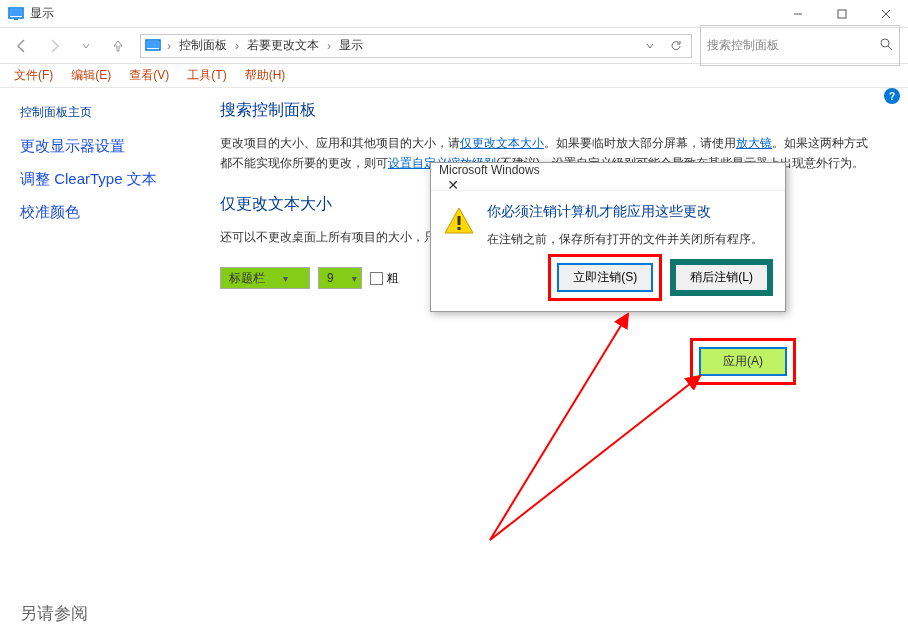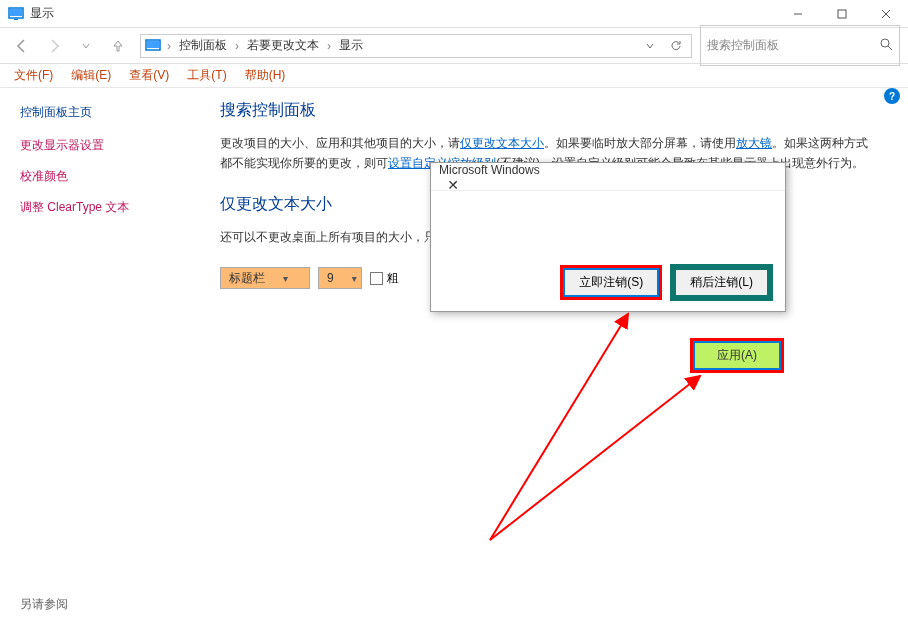--- a/index.html
+++ b/index.html
@@ -122,30 +122,30 @@
     .sidebar {
       width: 200px;
       padding: 16px 20px;
     }
     .sidebar-home {
       color: #003D94;
       font-size: 12px;
       margin-bottom: 16px;
     }
     .sidebar-link {
-      color: #be185d;
-      font-size: 12px;
+      color: #1d4ed8;
+      font-size: 15px;
       margin-bottom: 14px;
       cursor: pointer;
     }
     .sidebar-see-also {
       color: #666;
       margin-top: 380px;
       margin-bottom: 10px;
-      font-size: 12px;
+      font-size: 17px;
     }
     .main {
       flex: 1;
       padding: 12px 30px 12px 20px;
       position: relative;
     }
     .info-icon {
       position: absolute;
       top: 0;
       right: 8px;
@@ -181,21 +181,21 @@
       align-items: center;
       gap: 8px;
       margin-bottom: 18px;
     }
     .select {
       border: 1px solid #aaa;
       height: 22px;
       display: flex;
       align-items: center;
       padding: 0 4px 0 8px;
-      background: #fdba74;
+      background: #84cc16;
       gap: 18px;
     }
     .select .sel-label { color: #333; }
     .select .sel-arrow { color: #555; font-size: 10px; }
     .select.item { min-width: 90px; }
     .select.size { min-width: 40px; }
     .checkbox {
       display: flex;
       align-items: center;
       gap: 4px;
@@ -205,21 +205,21 @@
       height: 13px;
       border: 1px solid #777;
     }
     .apply-btn-wrap {
       position: absolute;
       top: 250px;
       left: 490px;
     }
     .highlight-box {
       border: 3px solid #ff0000;
-      padding: 0;
+      padding: 6px;
       display: inline-block;
     }
     .apply-btn {
       border: 2px solid #0078D7;
       background: #bef264;
       padding: 4px 22px;
       color: #333;
       font-size: 12px;
     }
 
@@ -393,22 +393,22 @@
   <div class="menu-item">编辑(E)</div>
   <div class="menu-item">查看(V)</div>
   <div class="menu-item">工具(T)</div>
   <div class="menu-item">帮助(H)</div>
 </div>
 
 <div class="content">
   <div class="sidebar">
     <div class="sidebar-home">控制面板主页</div>
     <div class="sidebar-link">更改显示器设置</div>
+    <div class="sidebar-link">调整 ClearType 文本</div>
     <div class="sidebar-link">校准颜色</div>
-    <div class="sidebar-link">调整 ClearType 文本</div>
     <div class="sidebar-see-also">另请参阅</div>
     <div class="sidebar-link">个性化</div>
 
   </div>
   <div class="main">
     <div class="info-icon">?</div>
     <h2 class="heading">搜索控制面板</h2>
     <p class="para">
       <span>更改项目的大小、应用和其他项目的大小，请</span><span class="link">仅更改文本大小</span><span>。如果要临时放大部分屏幕，请使用</span><span class="link">放大镜</span><span>。如果这两种方式都不能实现你所要的更改，则可</span><span class="link">设置自定义缩放级别</span><span>(不建议)。设置自定义级别可能会导致在某些显示器上出现意外行为。</span>
     </p>
@@ -435,20 +435,31 @@
       </div>
     </div>
   </div>
 </div>
 
 <div class="dialog">
   <div class="dialog-titlebar">
     <span class="dialog-title">Microsoft Windows</span>
     <div class="dialog-close">✕</div>
   </div>
+  <div class="dialog-body">
+    <svg class="warning-icon" viewBox="0 0 32 32">
+      <path d="M16 3 L30 28 L2 28 Z" fill="#FFD900" stroke="#CC9900" stroke-width="1"></path>
+      <rect x="14.5" y="11" width="3" height="9" fill="#333"></rect>
+      <rect x="14.5" y="22" width="3" height="3" fill="#333"></rect>
+    </svg>
+    <div class="dialog-content">
+      <div class="dialog-heading">你必须注销计算机才能应用这些更改</div>
+      <div class="dialog-text">在注销之前，保存所有打开的文件并关闭所有程序。</div>
+    </div>
+  </div>
   <div class="dialog-footer">
     <div class="highlight-box">
       <button class="dialog-btn primary">立即注销(S)</button>
     </div>
     <button class="dialog-btn">稍后注销(L)</button>
   </div>
 </div>
 
 <svg class="arrows-svg">
   <defs>

